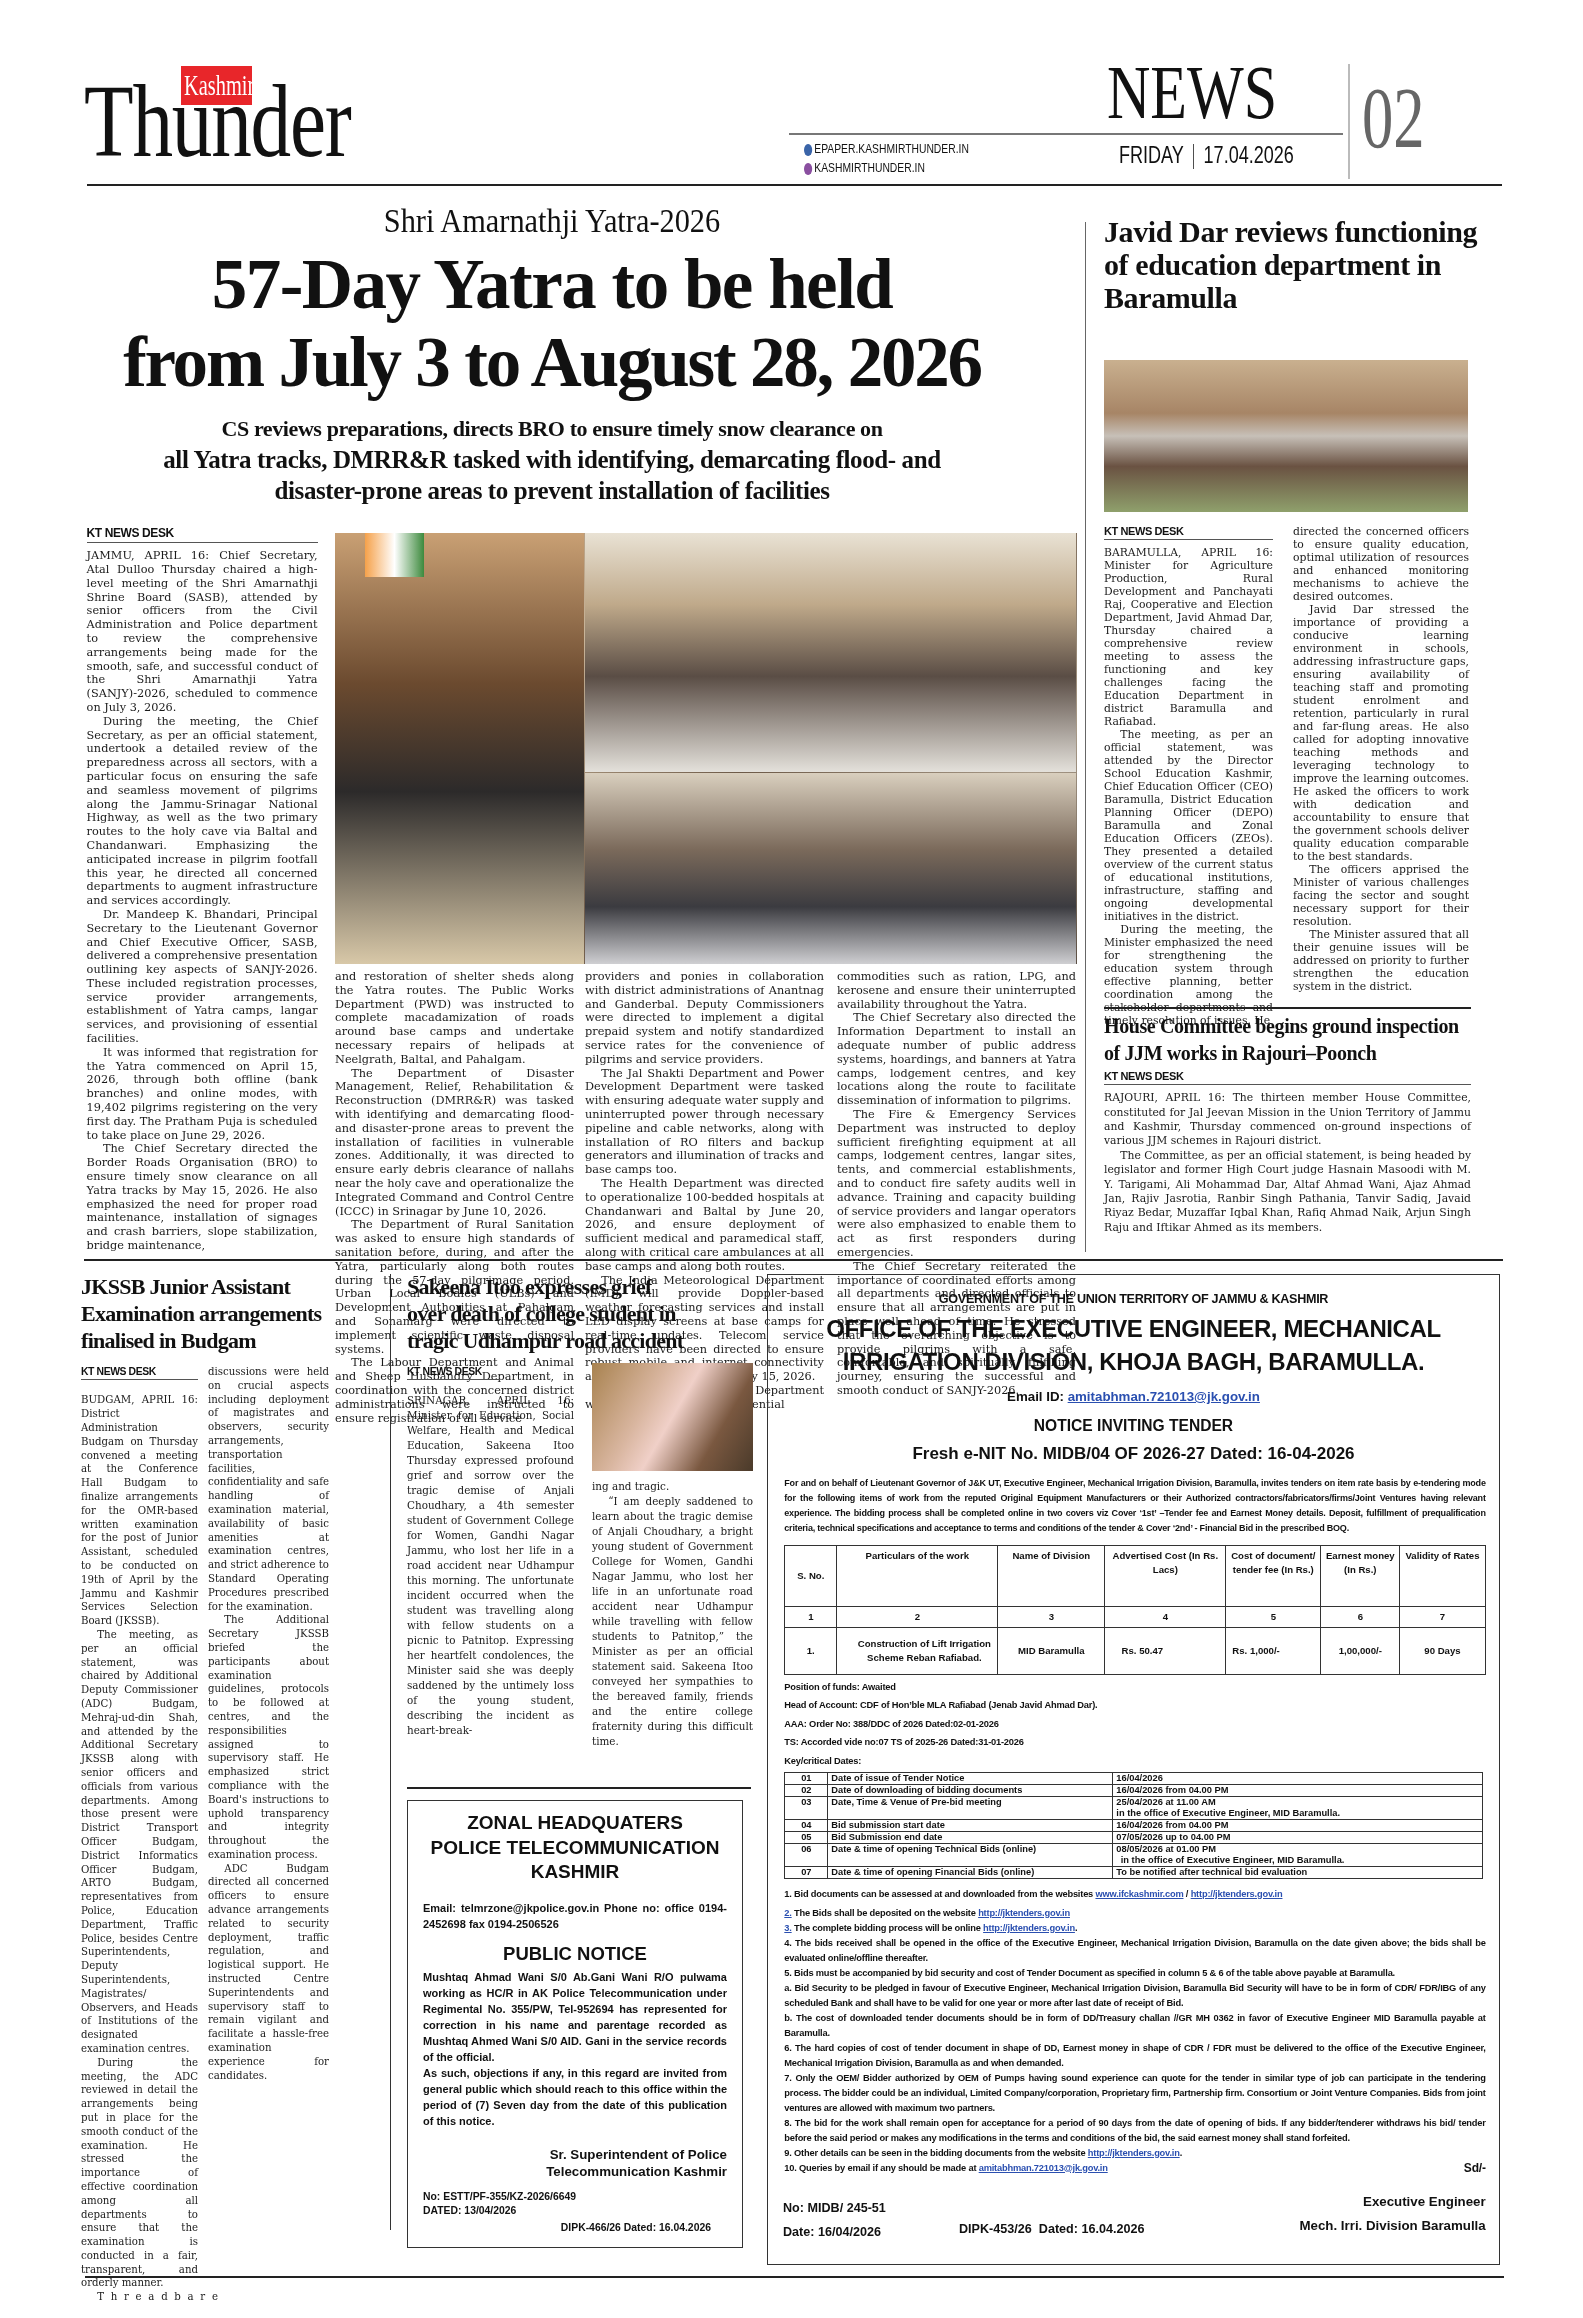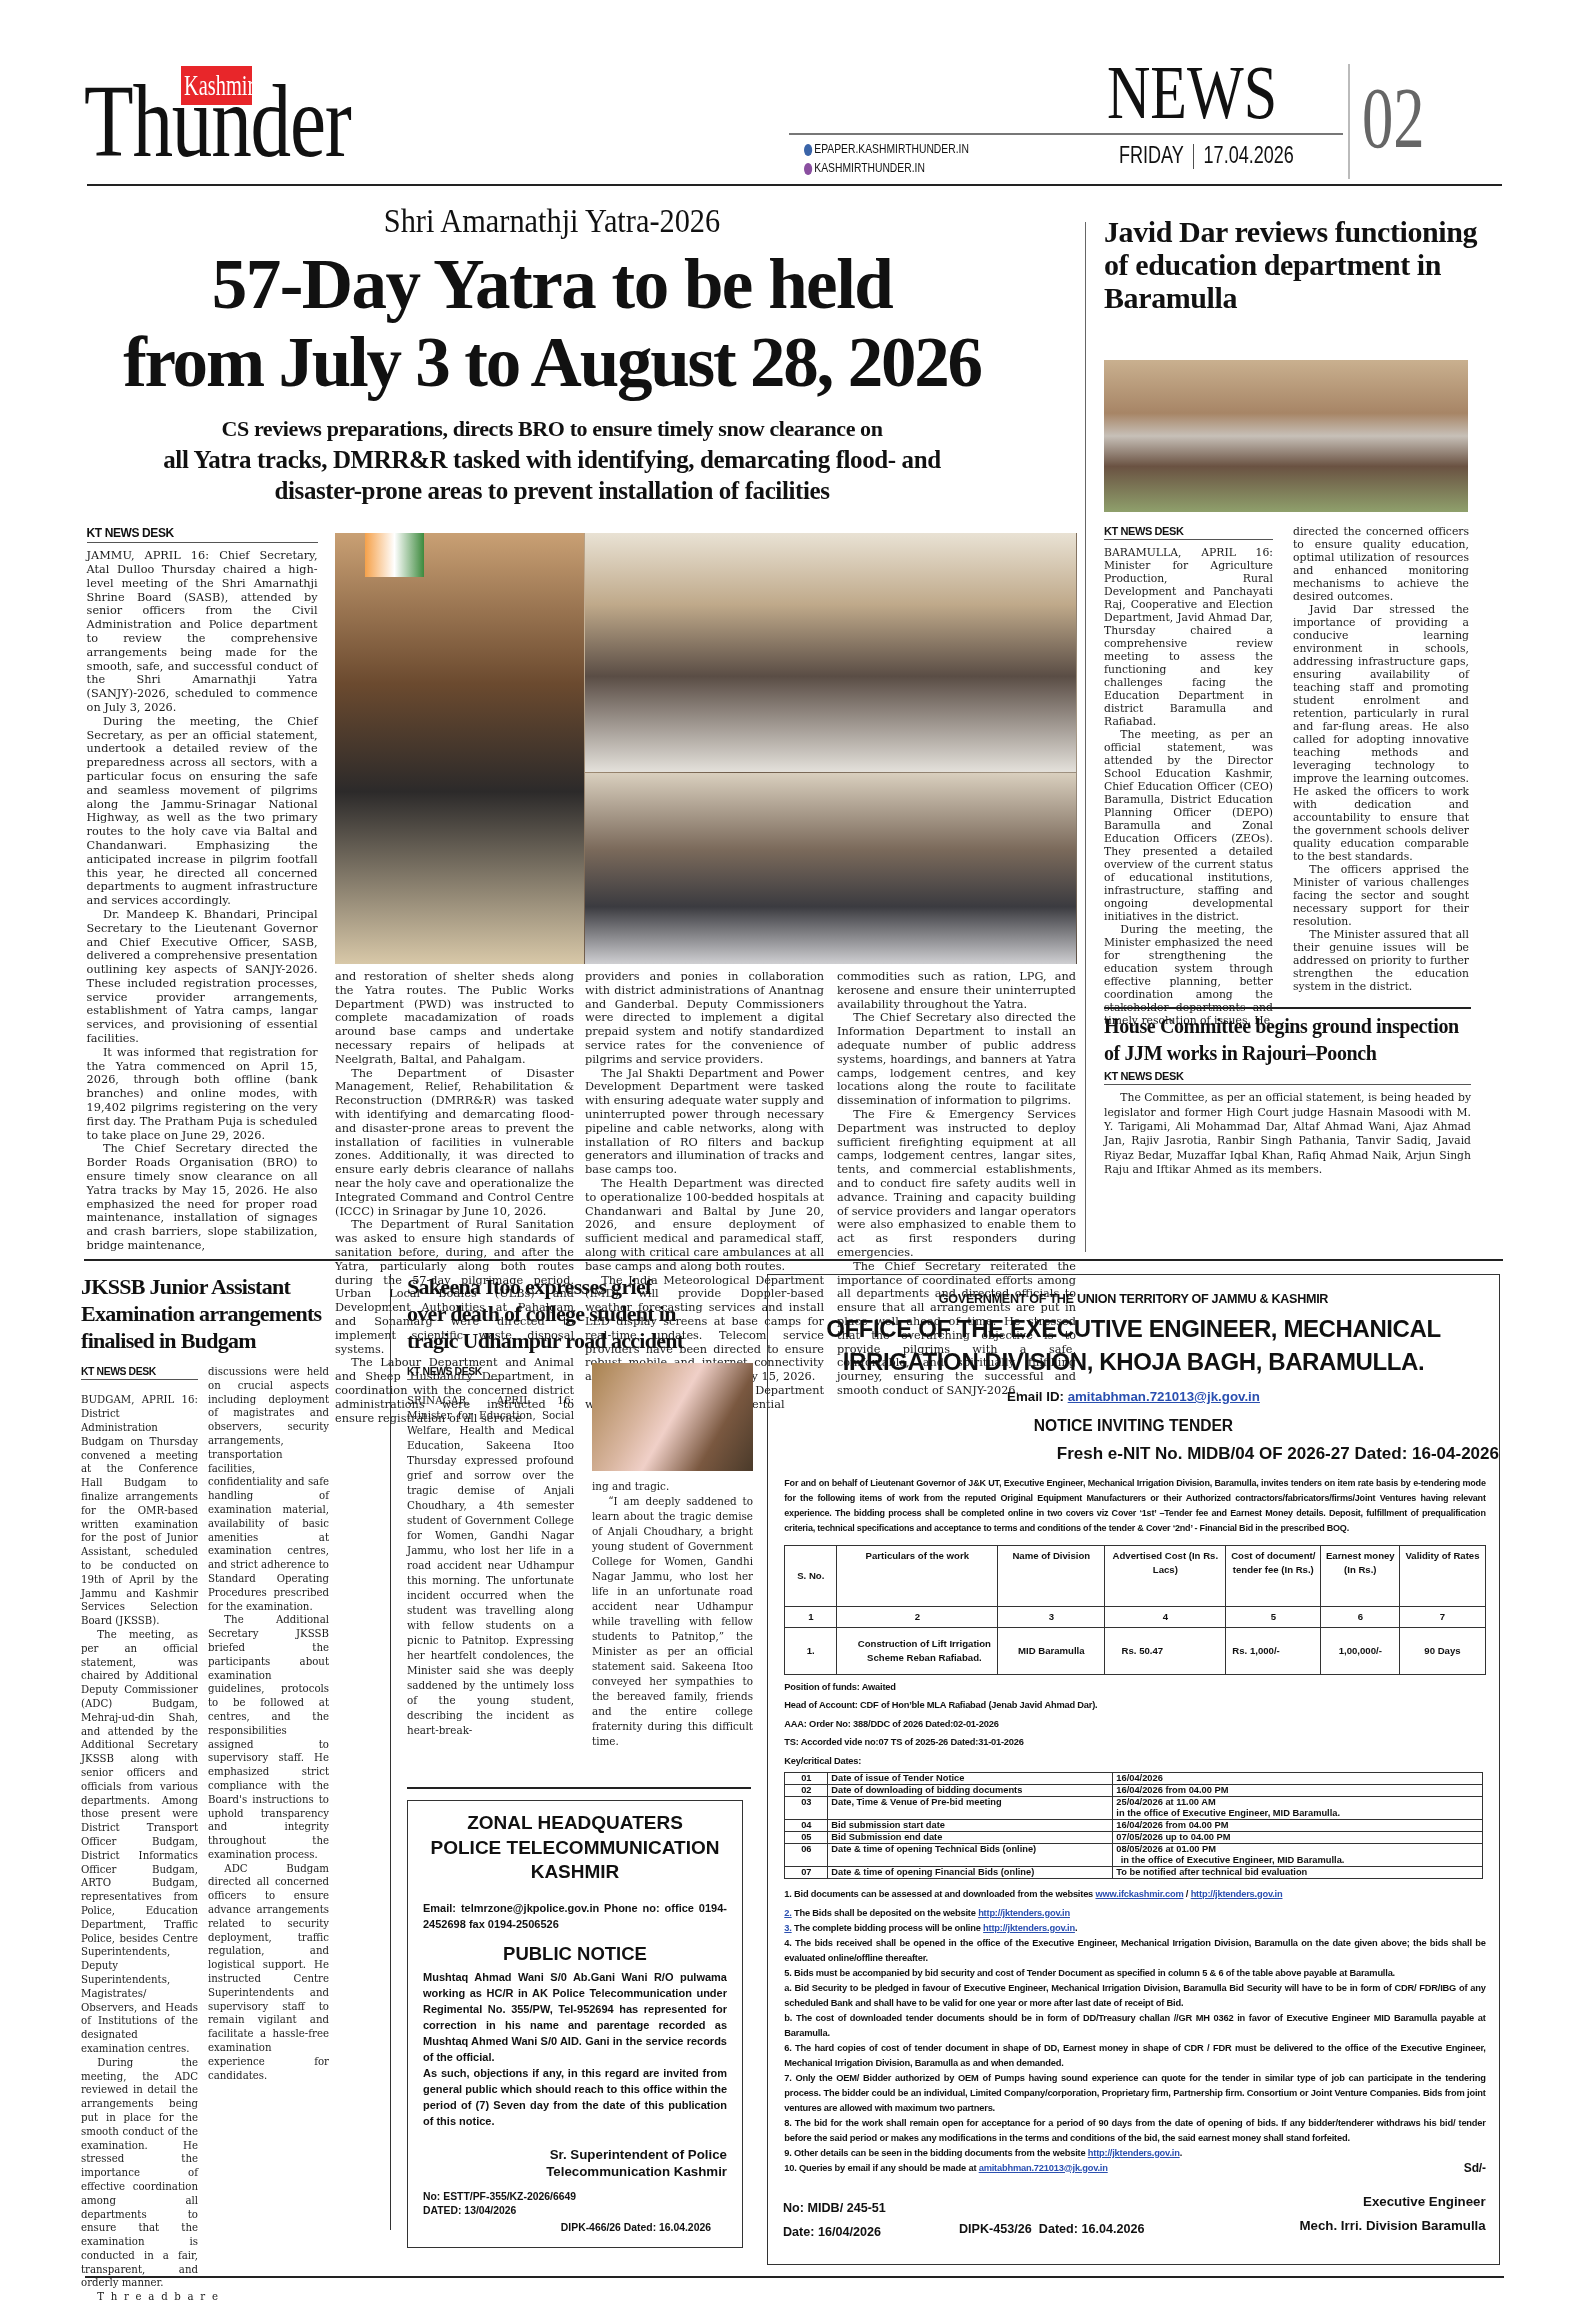--- a/index.html
+++ b/index.html
@@ -117,20 +117,21 @@
     <p>The Minister assured that all their genuine issues will be addressed on priority to further strengthen the education system in the district.</p>
   </div>
 </div>
 
 <div class="abs rule" style="left:1104px;top:1007px;width:367px;height:1.5px"></div>
 <div class="abs" style="left:1104px;top:1013px;width:367px;height:237px">
   <div class="serif" style="font-size:20px;line-height:27px;font-weight:bold;letter-spacing:-0.4px;white-space:nowrap">House Committee begins ground inspection</div>
   <div class="serif" style="font-size:20px;line-height:27px;font-weight:bold;letter-spacing:-0.4px;white-space:nowrap">of JJM works in Rajouri–Poonch</div>
   <div class="byline" style="font-size:11px;margin-top:3px">KT NEWS DESK</div>
   <div class="body-text" style="font-size:10.8px;line-height:14.4px">
+    <p class="first">RAJOURI, APRIL 16: The thirteen member House Committee, constituted for Jal Jeevan Mission in the Union Territory of Jammu and Kashmir, Thursday commenced on-ground inspections of various JJM schemes in Rajouri district.</p>
     <p>The Committee, as per an official statement, is being headed by legislator and former High Court judge Hasnain Masoodi with M. Y. Tarigami, Ali Mohammad Dar, Altaf Ahmad Wani, Ajaz Ahmad Jan, Rajiv Jasrotia, Ranbir Singh Pathania, Tanvir Sadiq, Javaid Riyaz Bedar, Muzaffar Iqbal Khan, Rafiq Ahmad Naik, Arjun Singh Raju and Iftikar Ahmed as its members.</p>
   </div>
 </div>
 
 <div class="abs rule" style="left:84px;top:1259px;width:1419px;height:2.2px"></div>
 
 <div class="abs" style="left:81px;top:1273px;width:249px;height:1000px">
   <div class="serif" style="font-size:22px;line-height:27px;font-weight:bold;letter-spacing:-0.7px;white-space:nowrap">JKSSB Junior Assistant</div>
   <div class="serif" style="font-size:22px;line-height:27px;font-weight:bold;letter-spacing:-0.7px;white-space:nowrap">Examination arrangements</div>
   <div class="serif" style="font-size:22px;line-height:27px;font-weight:bold;letter-spacing:-0.7px;white-space:nowrap">finalised in Budgam</div>
@@ -187,21 +188,21 @@
 </div>
 
 <div class="abs" style="left:767px;top:1274px;width:733px;height:991px;border:1.5px solid #333;font-family:'Liberation Sans',sans-serif">
   <div style="text-align:center;font-weight:bold;font-size:12.6px;line-height:16.3px;margin-top:16.3px;letter-spacing:-0.3px">GOVERNMENT OF THE UNION TERRITORY OF JAMMU &amp; KASHMIR</div>
   <div style="text-align:center;font-weight:bold;font-size:24px;line-height:33px;margin-top:4.4px;letter-spacing:-0.4px">OFFICE OF THE EXECUTIVE ENGINEER, MECHANICAL</div>
   <div style="text-align:center;font-weight:bold;font-size:24px;line-height:33px;letter-spacing:-0.4px">IRRIGATION DIVISION, KHOJA BAGH, BARAMULLA.</div>
   <div style="text-align:center;font-weight:bold;font-size:13.3px;line-height:19px;margin-top:9px">
     <span>Email ID: </span><a class="link">amitabhman.721013@jk.gov.in</a>
   </div>
   <div style="text-align:center;font-size:15.6px;line-height:21px;margin-top:9px;font-weight:bold">NOTICE INVITING TENDER</div>
-  <div style="text-align:right;font-size:17px;line-height:22px;margin-top:7.4px;font-weight:bold">Fresh e-NIT No. MIDB/04 OF 2026-27 Dated: 16-04-2026</div>
+  <div style="text-align:center;font-size:17px;line-height:22px;margin-top:7.4px;font-weight:bold">Fresh e-NIT No. MIDB/04 OF 2026-27 Dated: 16-04-2026</div>
   <div class="tn" style="margin:10.4px 13.3px 0 16.3px;text-align:justify;font-size:9px">For and on behalf of Lieutenant Governor of J&amp;K UT, Executive Engineer, Mechanical Irrigation Division, Baramulla, invites tenders on item rate basis by e-tendering mode for the following items of work from the reputed Original Equipment Manufacturers or their Authorized contractors/fabricators/firms/Joint Ventures having relevant experience. The bidding process shall be completed online in two covers viz Cover ‘1st’ –Tender fee and Earnest Money details. Deposit, fulfillment of prequalification criteria, technical specifications and acceptance to terms and conditions of the tender &amp; Cover ‘2nd’ - Financial Bid in the prescribed BOQ.</div>
 
   <div style="margin:9px 13.3px 0 16.3px">
     <table class="tender-tbl">
       <tbody>
           <tr style="height:61px">
         <th style="width:52px">S. No.</th>
         <th style="width:161px;vertical-align:top">Particulars of the work</th>
         <th style="width:107px;vertical-align:top">Name of Division</th>
         <th style="width:121px;vertical-align:top">Advertised Cost (In Rs. Lacs)</th>

